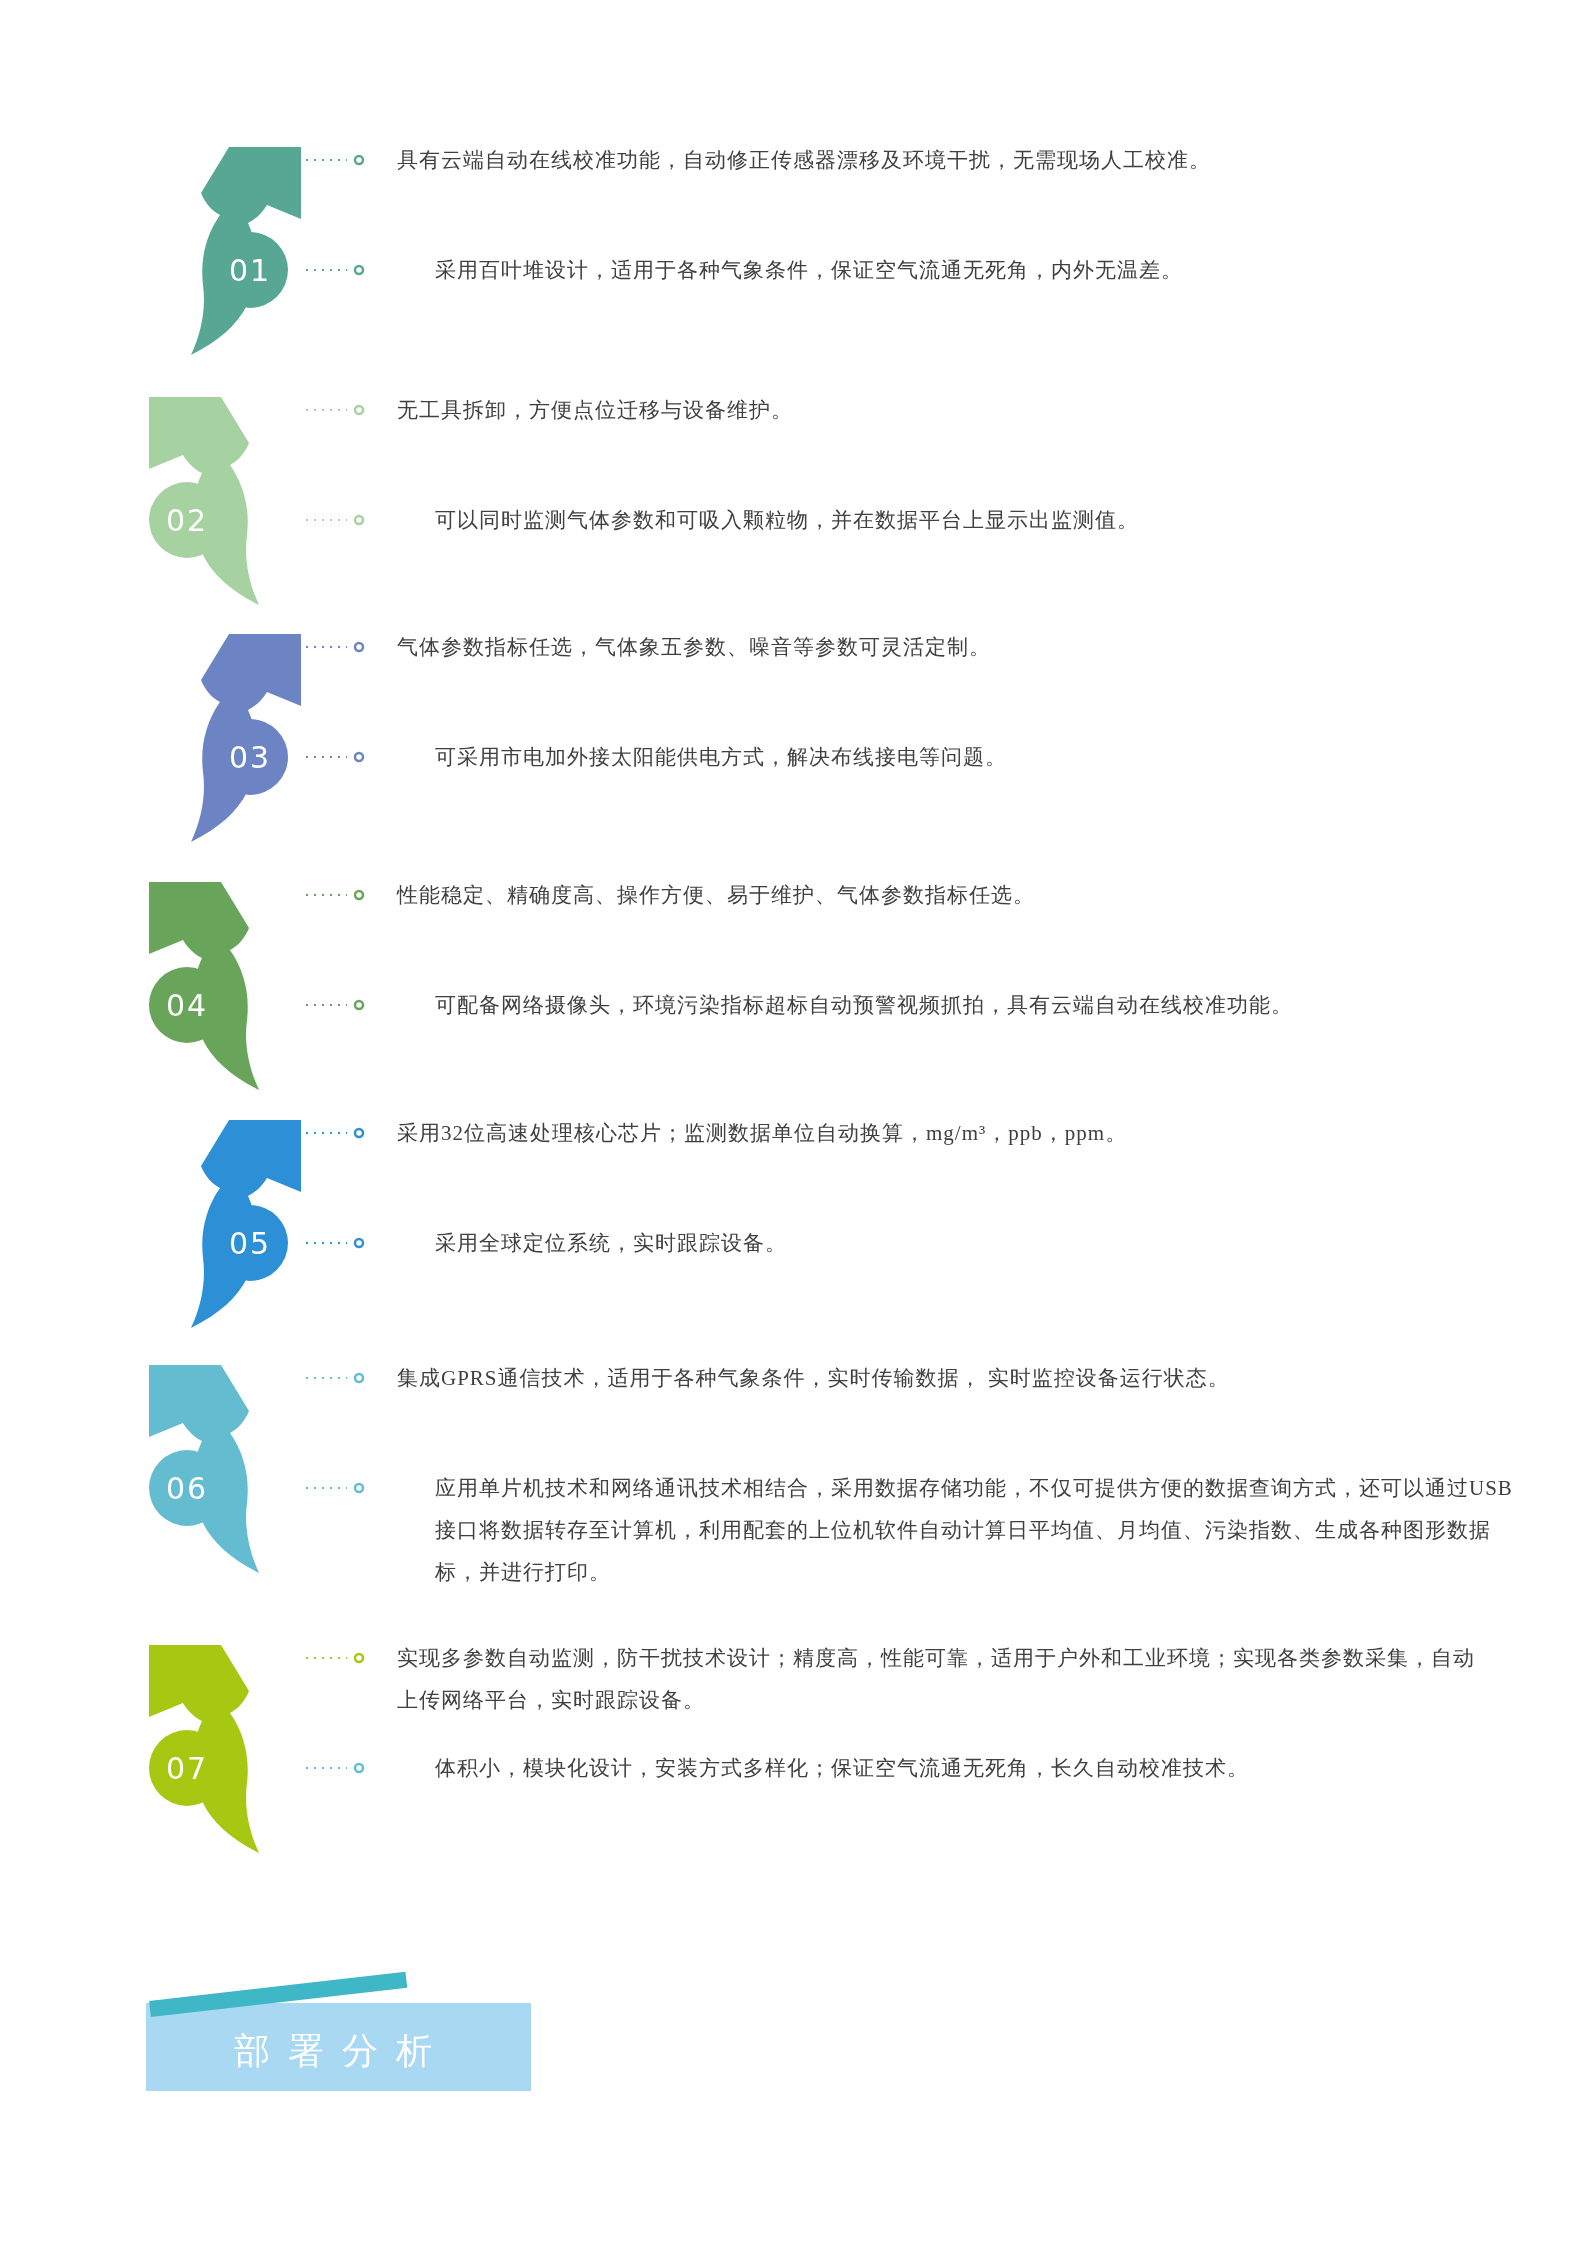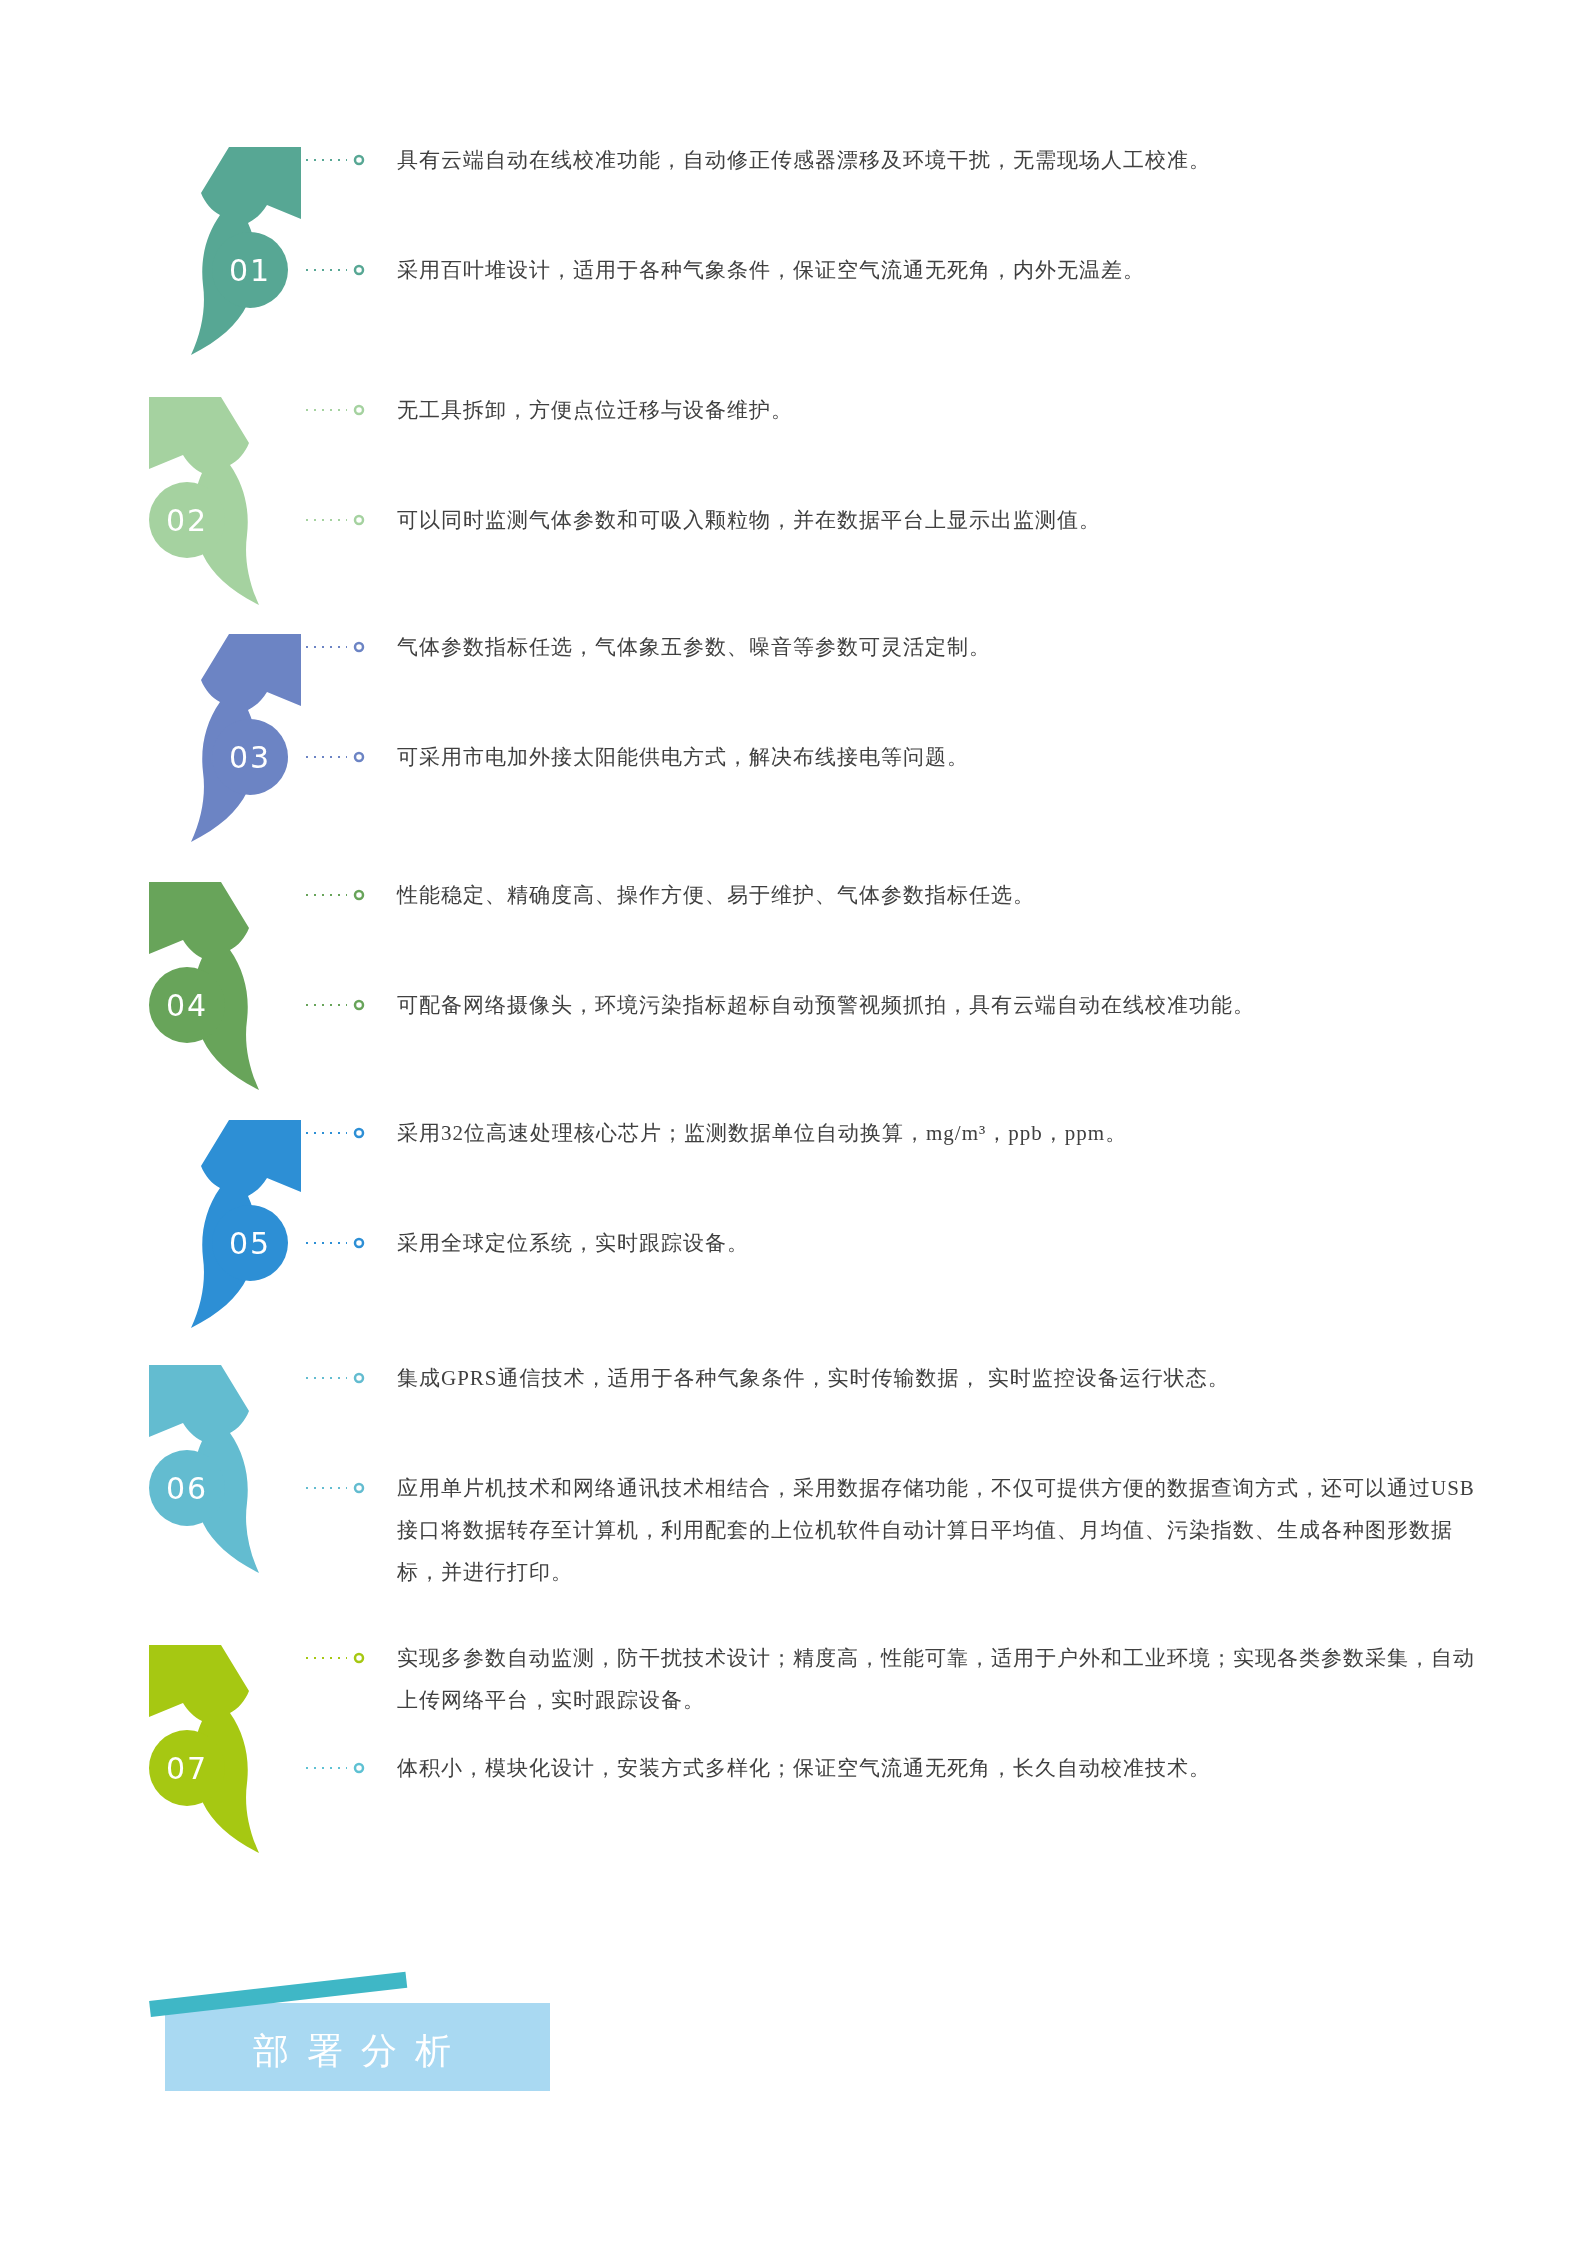--- a/index.html
+++ b/index.html
@@ -30,21 +30,21 @@
     fill:#ffffff;
   }
   .entry{
     position:absolute;
     left:305px;
     display:flex;
     align-items:flex-start;
     justify-content:flex-end;
   }
   .entry.e1{top:-6px;}
-  .entry.e2{top:104px;}
+  .entry.e2{top:104px;gap:38px;}
   .leader{
     flex:0 0 62px;
     margin-top:15px;
   }
   .txt{
     margin:0 0 0 30px;
     width:1085px;
     font-size:21px;
     line-height:42px;
     color:#404040;
@@ -52,21 +52,21 @@
   }
   .banner{
     position:absolute;
     left:0;
     top:2003px;
     width:1586px;
     height:110px;
   }
   .banner-box{
     position:absolute;
-    left:165px;
+    left:146px;
     top:0;
     width:385px;
     height:88px;
   }
   .banner-title{
     position:absolute;
     left:88px;
     top:24px;
     font-size:36px;
     letter-spacing:18px;

